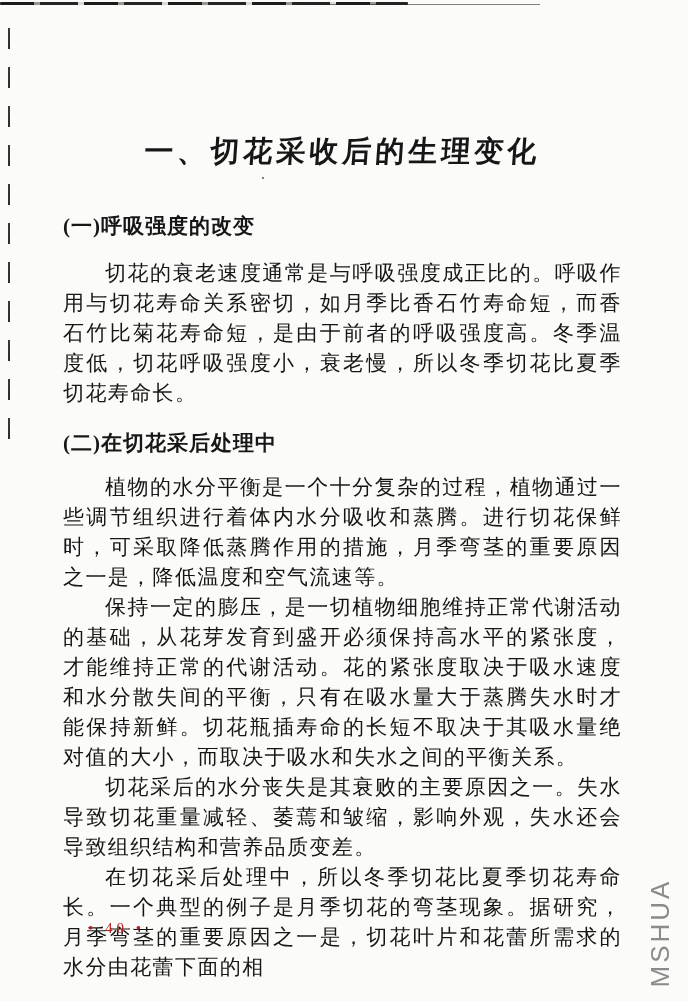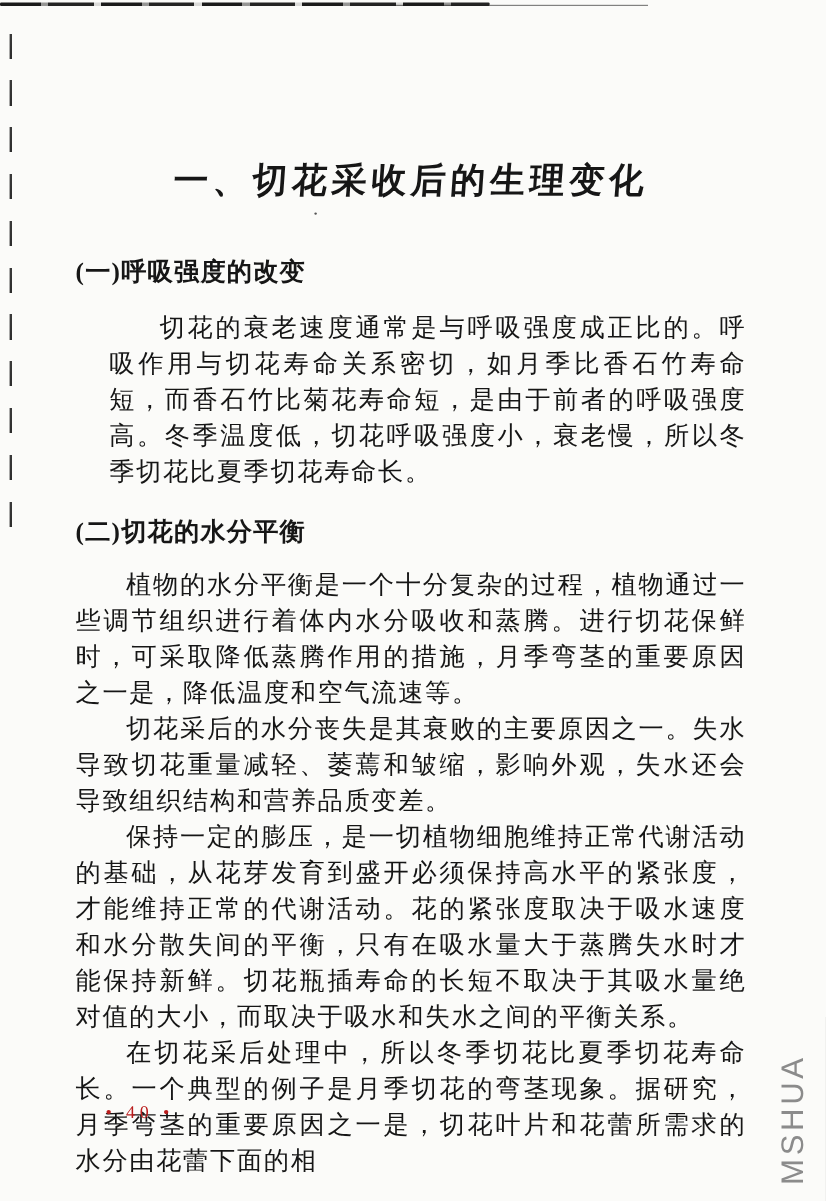--- a/index.html
+++ b/index.html
@@ -90,21 +90,21 @@
   .section-heading.second { margin-top: 20px; }
   .body-para {
     margin: 0;
     font-size: 21px;
     line-height: 30px;
     letter-spacing: 1.4px;
     text-align: justify;
     text-indent: 2em;
     font-weight: 500;
   }
-  .body-para.after-heading-1 { margin-top: 17px; margin-left: 28px; }
+  .body-para.after-heading-1 { margin-top: 17px; }
   .body-para.after-heading-2 { margin-top: 14px; }
   .page-number {
     position: absolute;
     left: 88px;
     top: 920px;
     font-size: 15px;
     letter-spacing: 4px;
     color: #b91c1c;
   }
   .watermark {
@@ -134,27 +134,27 @@
   <div class="speck speck-2"></div>
 
   <div class="content">
 
     <h1 class="doc-title">一、切花采收后的生理变化</h1>
 
     <h2 class="section-heading first">(一)呼吸强度的改变</h2>
 
     <p class="body-para after-heading-1">切花的衰老速度通常是与呼吸强度成正比的。呼吸作用与切花寿命关系密切，如月季比香石竹寿命短，而香石竹比菊花寿命短，是由于前者的呼吸强度高。冬季温度低，切花呼吸强度小，衰老慢，所以冬季切花比夏季切花寿命长。</p>
 
-    <h2 class="section-heading second">(二)切花的水分平衡</h2>
+    <h2 class="section-heading second">(二)在切花采后处理中</h2>
 
     <p class="body-para after-heading-2">植物的水分平衡是一个十分复杂的过程，植物通过一些调节组织进行着体内水分吸收和蒸腾。进行切花保鲜时，可采取降低蒸腾作用的措施，月季弯茎的重要原因之一是，降低温度和空气流速等。</p>
 
+    <p class="body-para">保持一定的膨压，是一切植物细胞维持正常代谢活动的基础，从花芽发育到盛开必须保持高水平的紧张度，才能维持正常的代谢活动。花的紧张度取决于吸水速度和水分散失间的平衡，只有在吸水量大于蒸腾失水时才能保持新鲜。切花瓶插寿命的长短不取决于其吸水量绝对值的大小，而取决于吸水和失水之间的平衡关系。</p>
+
     <p class="body-para">切花采后的水分丧失是其衰败的主要原因之一。失水导致切花重量减轻、萎蔫和皱缩，影响外观，失水还会导致组织结构和营养品质变差。</p>
-
-    <p class="body-para">保持一定的膨压，是一切植物细胞维持正常代谢活动的基础，从花芽发育到盛开必须保持高水平的紧张度，才能维持正常的代谢活动。花的紧张度取决于吸水速度和水分散失间的平衡，只有在吸水量大于蒸腾失水时才能保持新鲜。切花瓶插寿命的长短不取决于其吸水量绝对值的大小，而取决于吸水和失水之间的平衡关系。</p>
 
     <p class="body-para">在切花采后处理中，所以冬季切花比夏季切花寿命长。一个典型的例子是月季切花的弯茎现象。据研究，月季弯茎的重要原因之一是，切花叶片和花蕾所需求的水分由花蕾下面的相</p>
 
   </div>
 
   <div class="page-number">• 40 •</div>
 
   <div class="watermark">MSHUA</div>
 
 </div>

